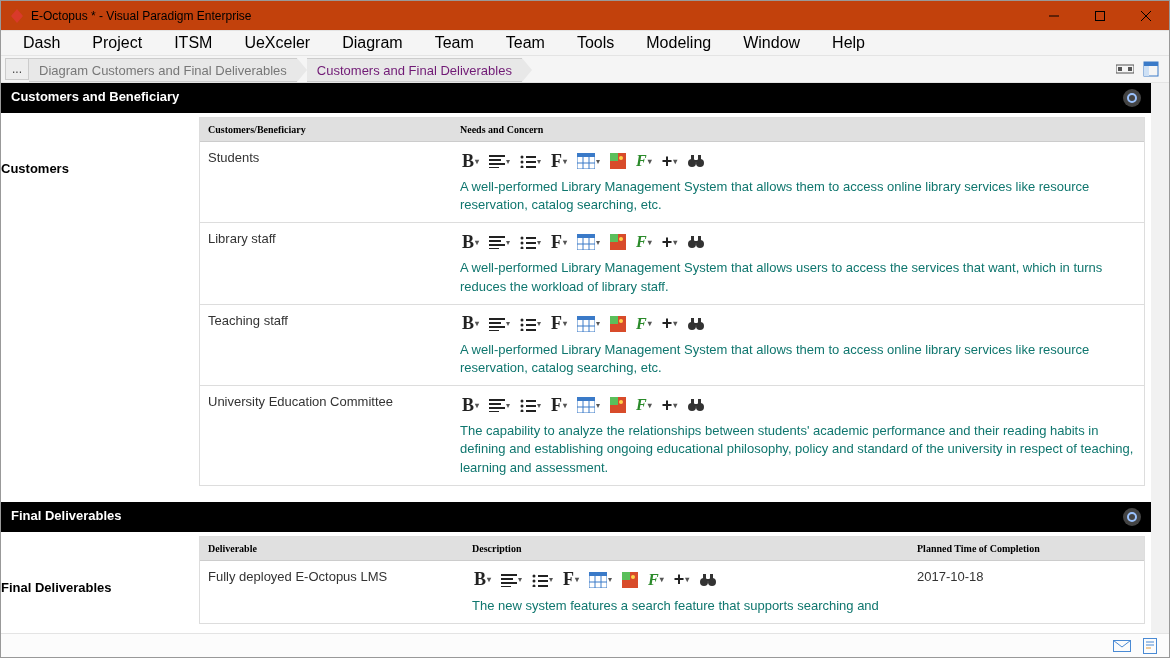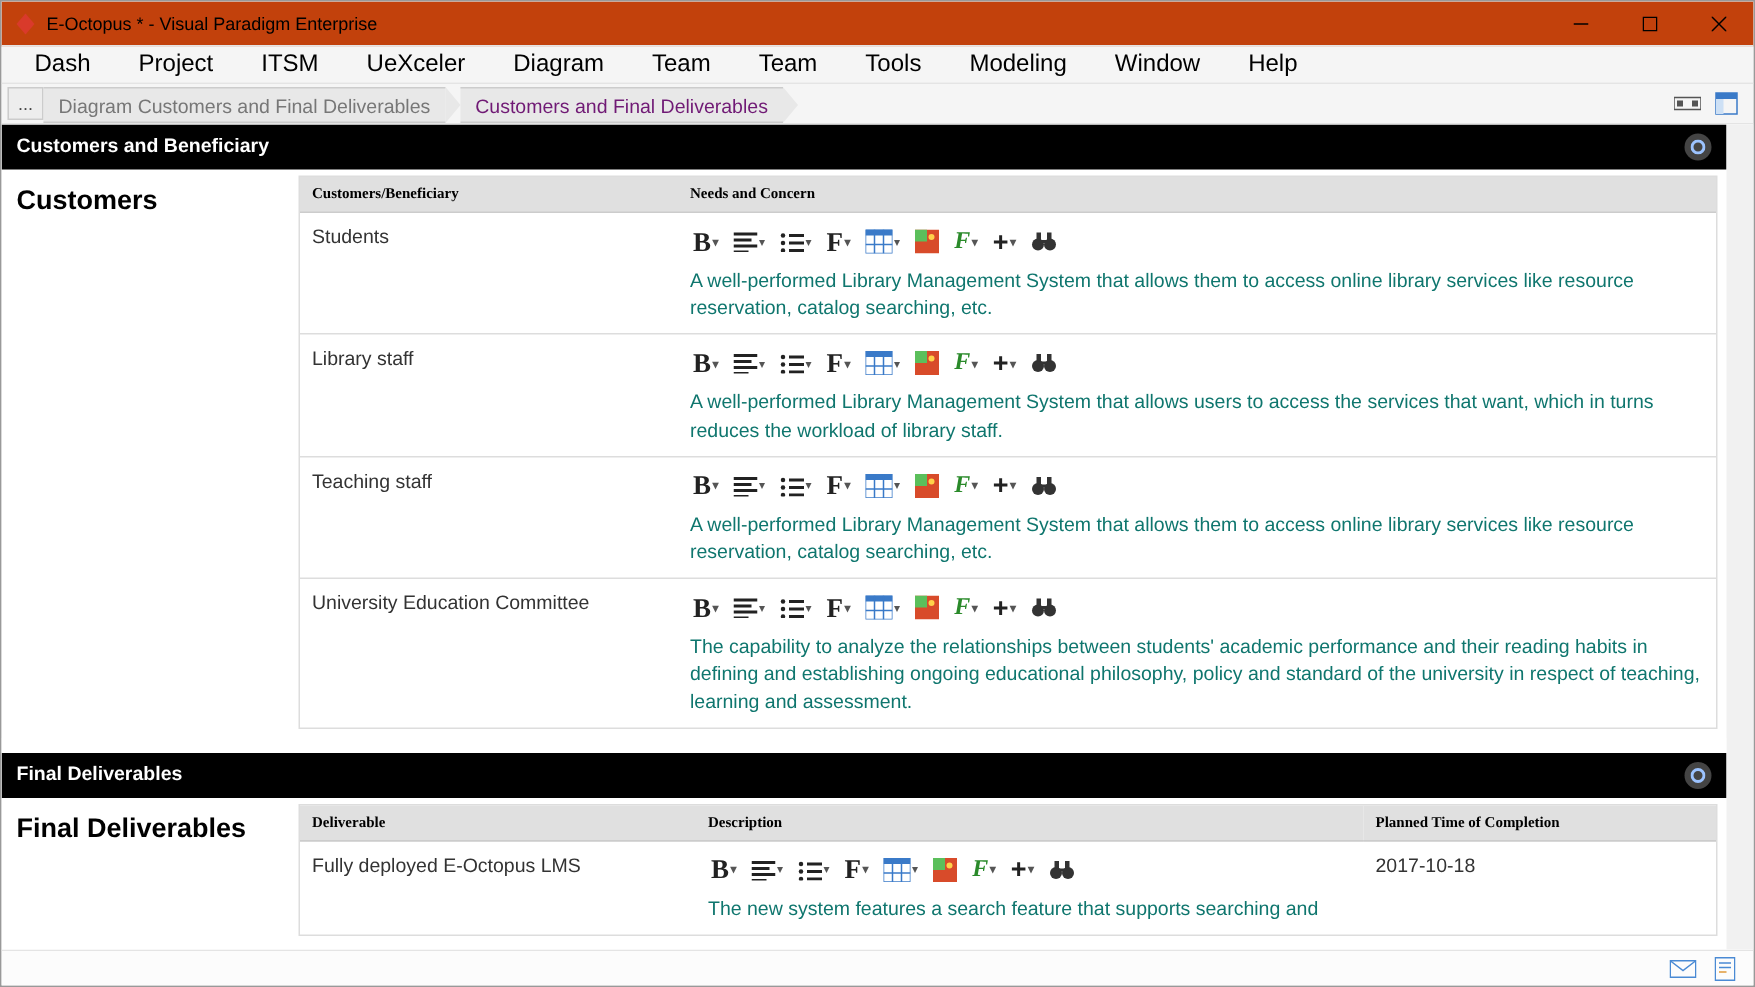--- a/index.html
+++ b/index.html
@@ -93,21 +93,21 @@
     background: #000; color: #fff; font-weight: bold; font-size: 13px;
     padding: 6px 10px; display: flex; align-items: flex-start;
     position: relative;
   }
   .section-header .pin {
     margin-left: auto; width: 18px; height: 18px; border-radius: 50%; background: #444;
     display: flex; align-items: center; justify-content: center; color: #bbd4ff; font-size: 11px;
   }
   .section-body { display: flex; }
   .section-label {
-    width: 198px; padding: 10px; font-weight: bold; font-size: 18px; color: #000;
+    width: 198px; font-weight: bold; font-size: 13px; color: #000; margin-top: 48px;
   }
   .section-table { flex: 1; border: 1px solid #ddd; margin: 4px 6px 6px 0; }
   .tbl { width: 100%; border-collapse: collapse; table-layout: fixed; }
   .tbl th {
     background: #e0e0e0; text-align: left; padding: 6px 8px; font-family: Georgia, "Times New Roman", serif;
     font-weight: bold; font-size: 10px; border-bottom: 1px solid #ccc;
   }
   .tbl td {
     border-top: 1px solid #ddd; padding: 8px 8px; vertical-align: top; font-size: 13px; color: #333;
   }

